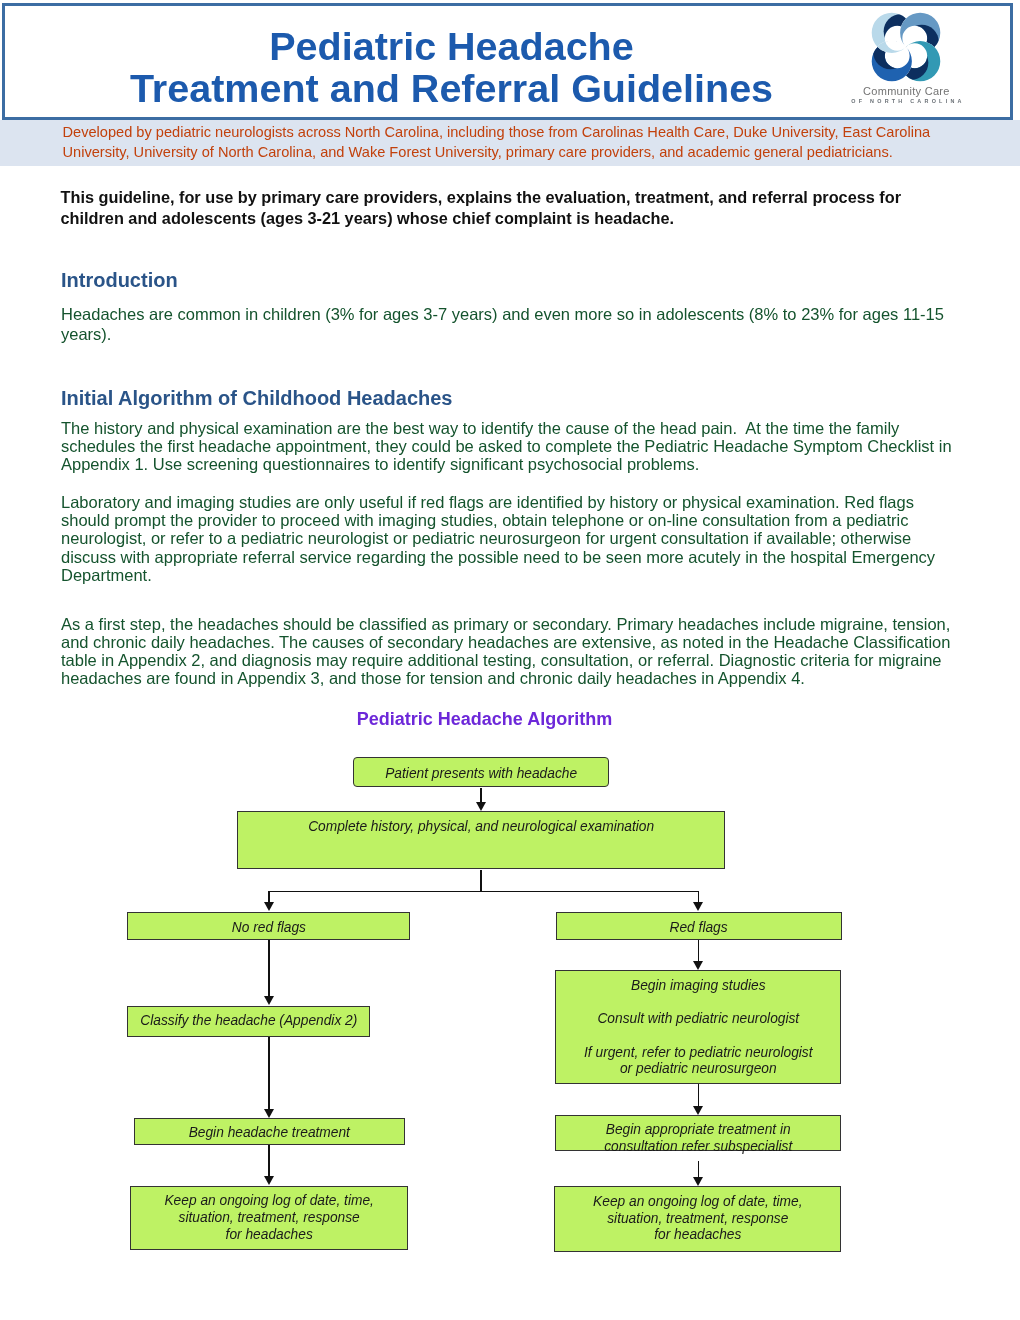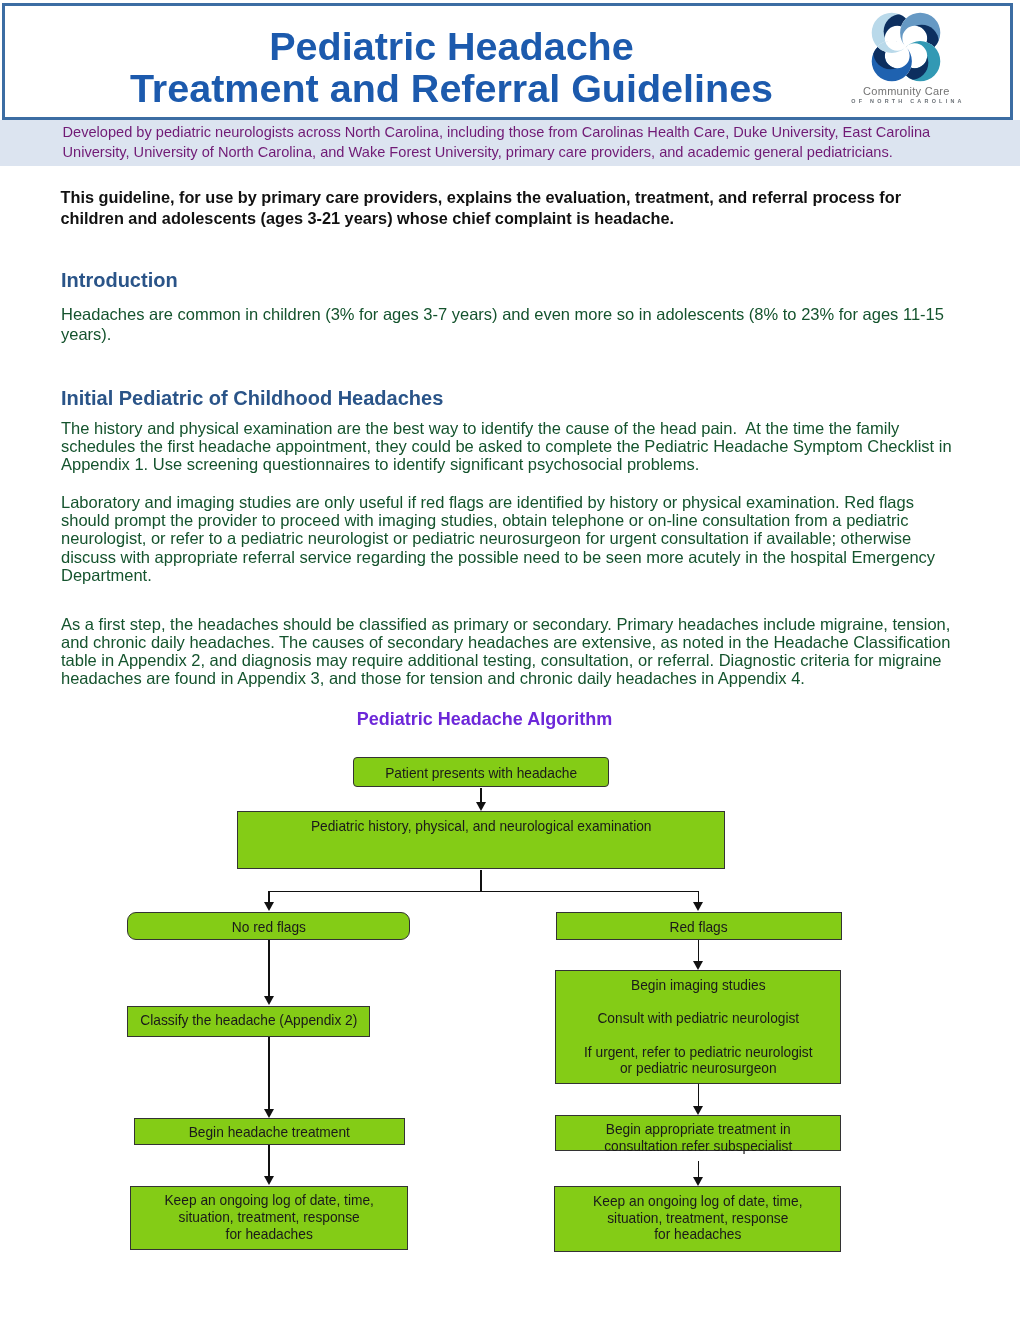--- a/index.html
+++ b/index.html
@@ -18,33 +18,33 @@
   #logo-word { position:absolute; left:-53.0px; top:71.4px; width:176.8px;
                text-align:center; font-size:11px; color:#737373; line-height:14.4px;
                letter-spacing:0.3px; }
   #logo-sub { position:absolute; left:-51.4px; top:86.6px; width:176.8px;
               text-align:center; font-size:5.4px; color:#6a7076; letter-spacing:3.25px;
               font-weight:bold; line-height:5.4px; }
 
   #credit-band { position:absolute; left:0; top:119.9px; width:1020px; height:46.1px;
                  background:#dce4f0; }
   #credit-text { position:absolute; left:62.5px; top:123.2px; width:895px;
-                 font-size:14.6px; line-height:19.9px; color:#701a75; }
+                 font-size:14.6px; line-height:19.9px; color:#c2410c; }
 
   
   #lead { position:absolute; left:60.5px; top:186.7px; width:887px;
           font-size:16.3px; line-height:21.2px; font-weight:bold; color:#111; }
   .sec-h { position:absolute; left:61px; font-size:20px; font-weight:bold; color:#2a5488;
            line-height:21px; white-space:nowrap; }
   .para { position:absolute; left:61px; font-size:16.5px; color:#14532d; white-space:pre-wrap; }
   #algo-title { position:absolute; left:0px; top:709.5px; width:969px; text-align:center;
                 font-size:18px; font-weight:bold; color:#6d28d9; line-height:18px; }
 
   
-  .node { position:absolute; border:1.15px solid #333; background:#84cc16; }
+  .node { position:absolute; border:1.15px solid #333; background:#bef264;font-style:italic; }
   .node .tx { position:absolute; left:0; right:0; text-align:center;
               font-size:13.75px; color:#1a1a1a; white-space:nowrap; }
   .ln  { position:absolute; background:#111; }
   .arrow { position:absolute; width:0; height:0; border-left:5.2px solid transparent;
            border-right:5.2px solid transparent; border-top:9.2px solid #111; }
 </style>
 </head>
 <body>
 
 <div id="header-box"></div>
@@ -99,32 +99,32 @@
       </g>
     </svg>
     <div id="logo-word">Community Care</div>
     <div id="logo-sub">OF NORTH CAROLINA</div>
   </div>
 <div id="credit-band"></div>
 <div id="credit-text">Developed by pediatric neurologists across North Carolina, including those from Carolinas Health Care, Duke University, East Carolina University, University of North Carolina, and Wake Forest University, primary care providers, and academic general pediatricians.</div>
 <div id="lead">This guideline, for use by primary care providers, explains the evaluation, treatment, and referral process for children and adolescents (ages 3-21 years) whose chief complaint is headache.</div>
 <div class="sec-h" style="top:270.2px">Introduction</div>
 <div class="para" style="top:303.6px;width:896px;line-height:20.1px">Headaches are common in children (3% for ages 3-7 years) and even more so in adolescents (8% to 23% for ages 11-15 years).</div>
-<div class="sec-h" style="top:387.5px">Initial Pediatric of Childhood Headaches</div>
+<div class="sec-h" style="top:387.5px">Initial Algorithm of Childhood Headaches</div>
 <div class="para" style="top:419.3px;width:896px;line-height:18.1px">The history and physical examination are the best way to identify the cause of the head pain.  At the time the family schedules the first headache appointment, they could be asked to complete the Pediatric Headache Symptom Checklist in Appendix 1. Use screening questionnaires to identify significant psychosocial problems.</div>
 <div class="para" style="top:493.3px;width:896px;line-height:18.1px">Laboratory and imaging studies are only useful if red flags are identified by history or physical examination. Red flags should prompt the provider to proceed with imaging studies, obtain telephone or on-line consultation from a pediatric neurologist, or refer to a pediatric neurologist or pediatric neurosurgeon for urgent consultation if available; otherwise discuss with appropriate referral service regarding the possible need to be seen more acutely in the hospital Emergency Department.</div>
 <div class="para" style="top:614.6px;width:896px;line-height:18.1px">As a first step, the headaches should be classified as primary or secondary. Primary headaches include migraine, tension, and chronic daily headaches. The causes of secondary headaches are extensive, as noted in the Headache Classification table in Appendix 2, and diagnosis may require additional testing, consultation, or referral. Diagnostic criteria for migraine headaches are found in Appendix 3, and those for tension and chronic daily headaches in Appendix 4.</div>
 <div id="algo-title">Pediatric Headache Algorithm</div>
 <div class="node" style="left:353.0px;top:757.2px;width:256.3px;height:30.3px;border-radius:4px;">
     <div class="tx" style="top:9.07px;line-height:13.75px">Patient presents with headache</div>
   </div>
 <div class="node" style="left:237.1px;top:810.7px;width:488.2px;height:58.8px;">
-    <div class="tx" style="top:7.87px;line-height:13.75px">Pediatric history, physical, and neurological examination</div>
+    <div class="tx" style="top:7.87px;line-height:13.75px">Complete history, physical, and neurological examination</div>
   </div>
-<div class="node" style="left:127.4px;top:911.5px;width:283.1px;height:28.0px;border-radius:9px;">
+<div class="node" style="left:127.4px;top:911.5px;width:283.1px;height:28.0px;">
     <div class="tx" style="top:8.07px;line-height:13.75px">No red flags</div>
   </div>
 <div class="node" style="left:555.5px;top:911.5px;width:286.2px;height:28.0px;">
     <div class="tx" style="top:8.07px;line-height:13.75px">Red flags</div>
   </div>
 <div class="node" style="left:127.3px;top:1005.6px;width:243px;height:31.8px;">
     <div class="tx" style="top:7.87px;line-height:13.75px">Classify the headache (Appendix 2)</div>
   </div>
 <div class="node" style="left:555.3px;top:970.4px;width:286.0px;height:113.9px;">
     <div class="tx" style="top:7.37px;line-height:13.75px">Begin imaging studies</div>

